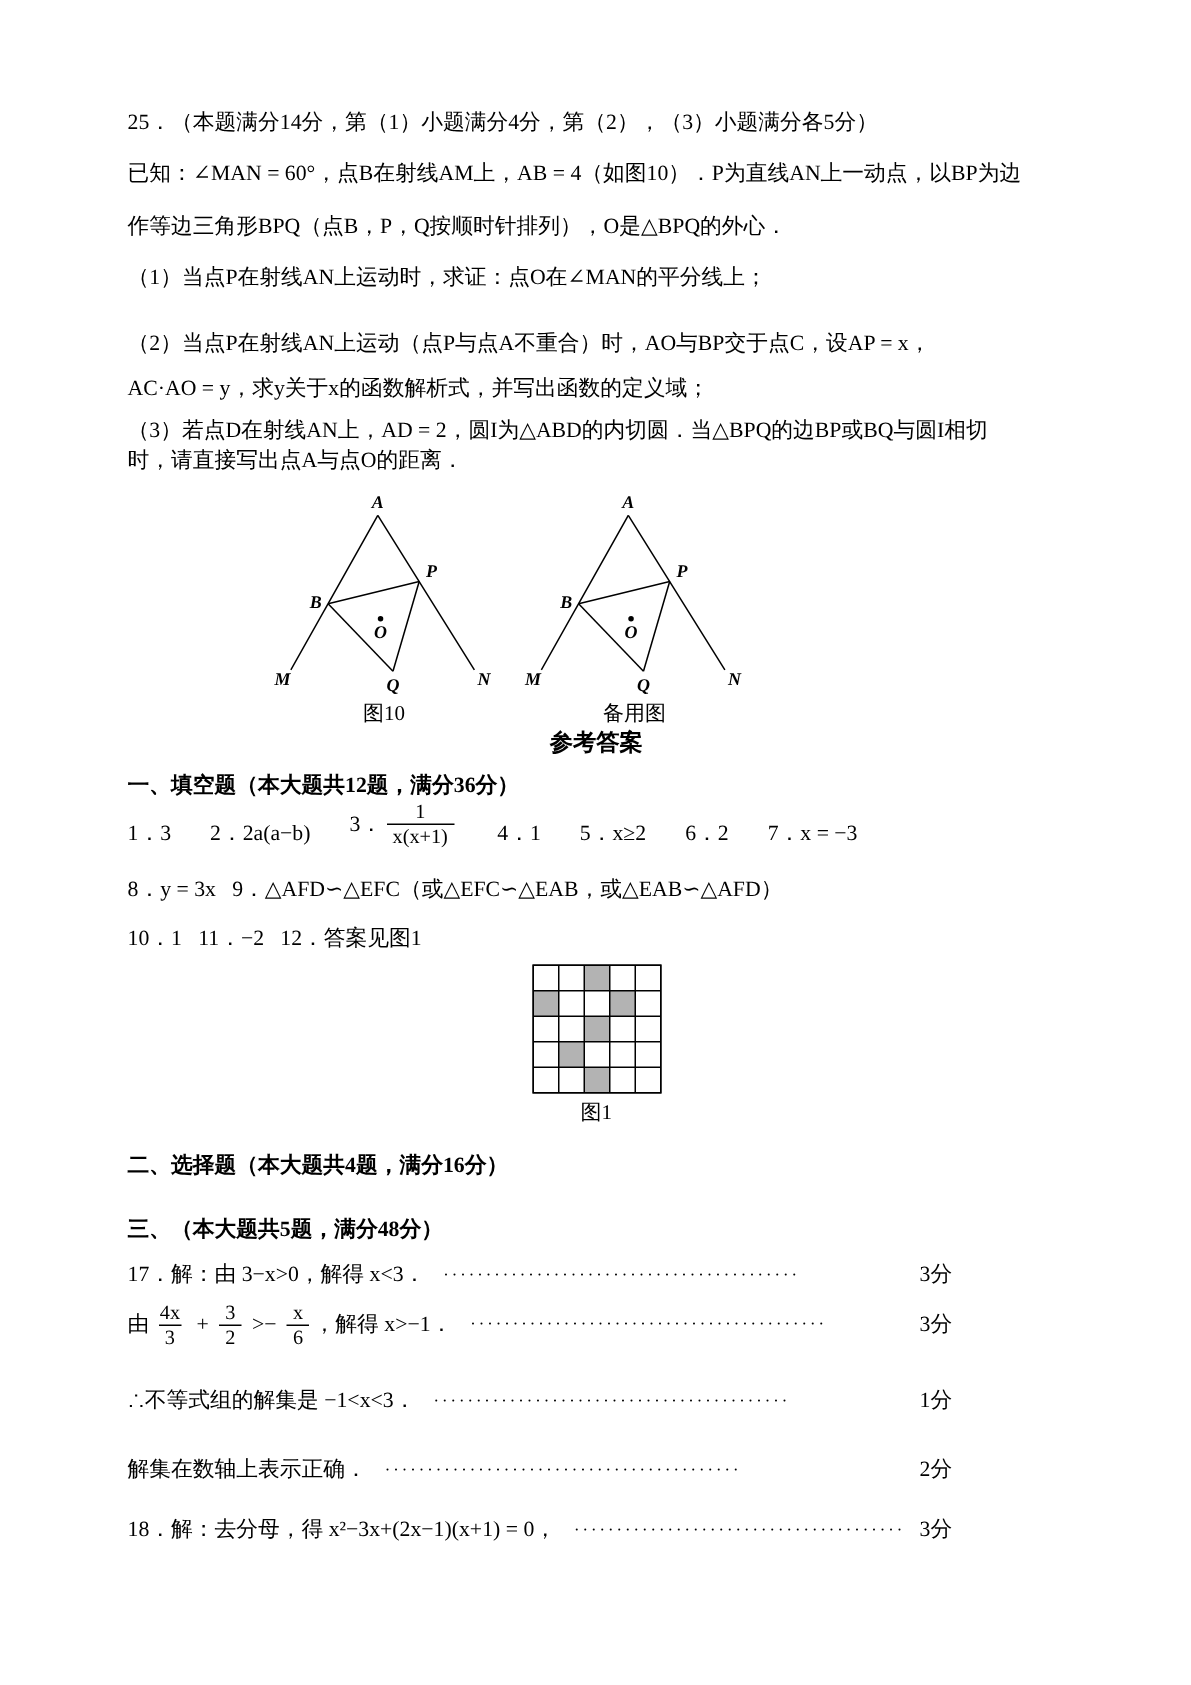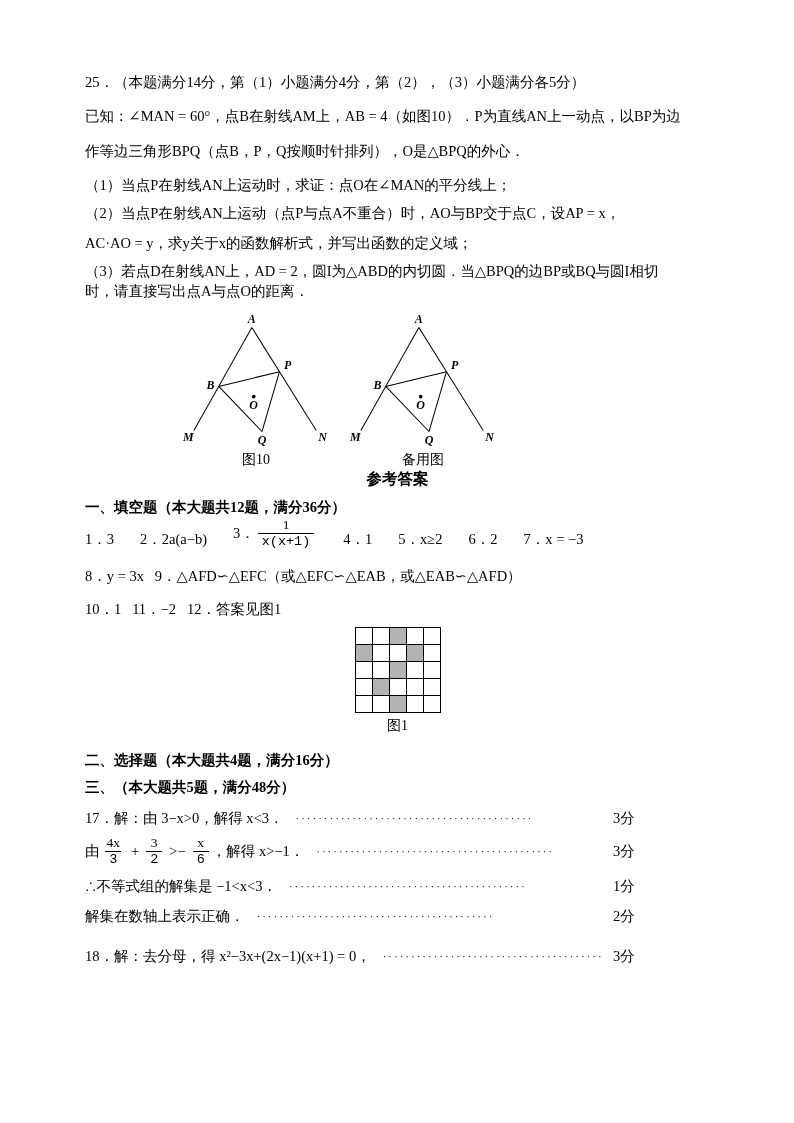--- a/index.html
+++ b/index.html
@@ -1,42 +1,42 @@
 <!DOCTYPE html>
 <html><head>
 <meta charset="utf-8">
 <style>
   * { margin:0; padding:0; box-sizing:border-box; }
   html,body { width:794px; height:1123px; background:#ffffff; overflow:hidden; }
   body { font-family:"Liberation Serif","DejaVu Serif",serif; color:#000; font-size:14.5px; }
   .page { width:782px; height:1123px; padding:72px 84px 0 85px; position:relative; }
   .content { width:625px; }
   p.line { line-height:20px; }
-  .mt14{margin-top:14px}.mt15{margin-top:15px}.mt8{margin-top:8px}.mt10{margin-top:10px}
+  .mt14{margin-top:14px}.mt15{margin-top:15px}.mt8{margin-top:24px}.mt10{margin-top:10px}
   .mt20{margin-top:8px}.mt12{margin-top:0}.mt6{margin-top:6px}.mt4{margin-top:4px}
   .mt16{margin-top:16px}.mt18{margin-top:18px}.mt24{}
 
   .figures-row { display:flex; gap:15px; margin-left:95px; margin-top:10px; }
   .figures-row figure { text-align:center; }
   .figures-row svg { display:block; }
   .fig-caption { font-size:14px; margin-top:2px; }
   .fig-label { font-style:italic; font-weight:bold; font-size:13px; font-family:"Liberation Serif",serif; }
   .fig-line { stroke:#000; stroke-width:1.1; }
 
   .answers-title { text-align:center; font-weight:bold; font-size:15.5px; }
   .sec-head { font-weight:bold; font-size:14.5px; }
   .answers-line { white-space:pre; font-size:14.5px; }
 
   .ans-row { display:flex; align-items:flex-end; }
   .ans-item { margin-right:26px; white-space:pre; }
   .ans-item.with-frac { display:inline-flex; align-items:center; }
 
   .frac { display:inline-flex; flex-direction:column; align-items:center; vertical-align:middle; margin:0 3px; font-size:13.5px; line-height:1.15; }
   .frac .num { display:block; padding:0 4px; }
-  .frac .den { display:block; border-top:1px solid #000; padding:0 4px;font-family:Liberation Mono, monospace; }
+  .frac .den { display:block; border-top:1px solid #000; padding:0 4px; }
 
   .grid-box { display:grid; grid-template-columns:repeat(5,16px); grid-auto-rows:16px; gap:1px; background:#000; border:1px solid #000; width:86px; margin:8px auto 0; }
   .grid-cell { background:#fff; }
   .grid-caption { text-align:center; font-size:14px; }
 
   .sol-line { display:flex; align-items:baseline; width:590px; line-height:22px; }
   .sol-line.center { align-items:center; }
   .sol-text { white-space:pre;text-align:center; }
   .dots { flex:1 1 auto; overflow:hidden; white-space:nowrap; margin:0 12px; font-size:11px; letter-spacing:2px; align-self:center; }
   .score { flex:0 0 62px; text-align:left; }

